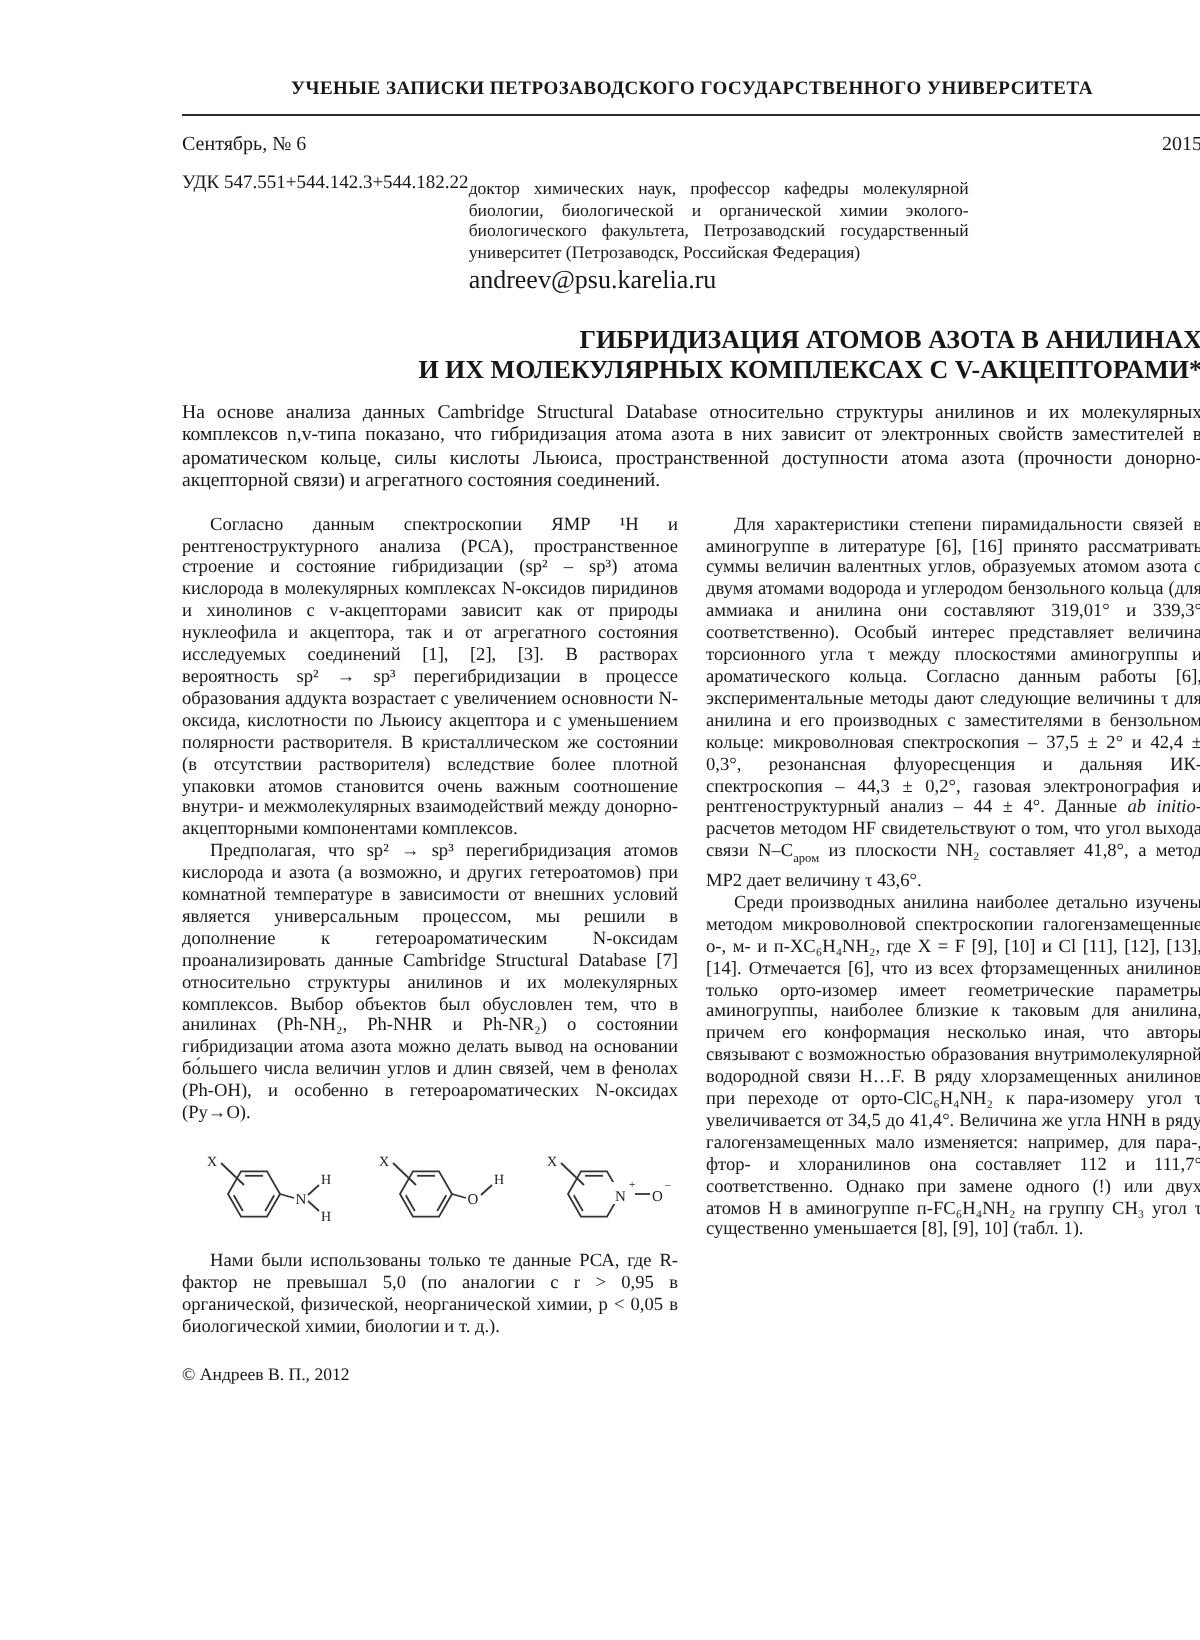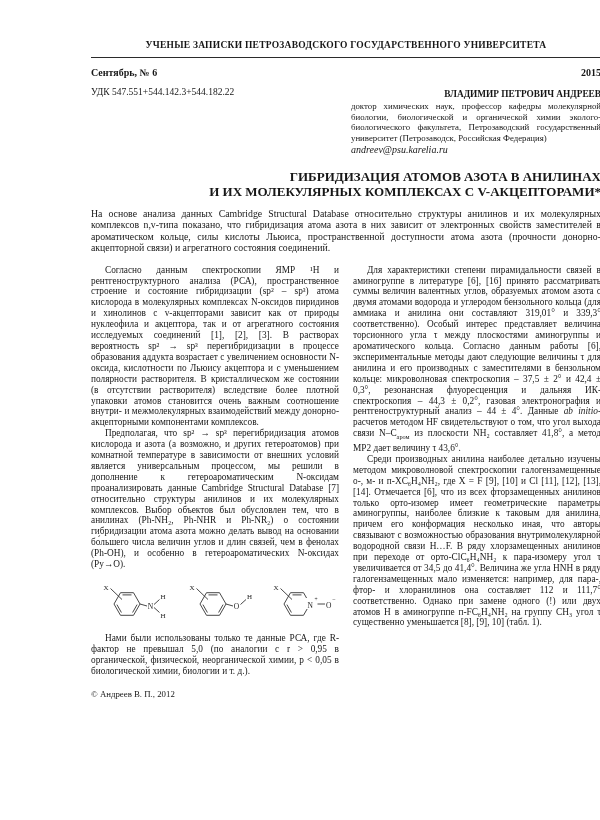--- a/index.html
+++ b/index.html
@@ -8,30 +8,30 @@
     padding:40px 45px 0 45px;
     font-family:"Liberation Serif", serif;
     color:#171717;background:#ffffff;
     position:relative;overflow:hidden;margin-left:46px;
   }
   .masthead{
     text-align:center;font-weight:bold;font-size:9.5px;
     letter-spacing:.25px;white-space:nowrap;
   }
   .rule{border:none;border-top:1.3px solid #2b2b2b;margin:7px 0 0 0;}
-  .issue-row{display:flex;margin-top:9px;font-weight:bold;font-size:10px;}
+  .issue-row{display:flex;margin-top:9px;font-weight:normal;font-size:10px;}
   .issue-row .l{flex:1;text-align:left;}
   .issue-row .c{flex:2;text-align:center;}
   .issue-row .r{flex:1;text-align:right;}
-  .meta-row{display:flex;justify-content:space-between;margin-top:9px;}
+  .meta-row{display:flex;margin-top:9px;}
   .udc{font-size:9.5px;}
   .author-block{width:250px;margin-top:2px;}
   .author-name{font-weight:bold;font-size:9.3px;text-align:right;margin-bottom:2px;}
   .author-affiliation{font-size:8.8px;line-height:10.5px;text-align:justify;}
-  .author-email{font-size:10px;font-style:italic;margin-top:1px;}
+  .author-email{font-size:13px;margin-top:1px;}
   .title{font-size:13px;font-weight:bold;text-align:right;line-height:14.5px;
     margin:15px 0 9px 0;}
   .abstract{font-size:9.8px;line-height:11.4px;text-align:justify;margin:0;}
   .keywords{font-size:8.6px;line-height:10px;margin:3px 0 0 0;white-space:nowrap;}
   .columns{display:flex;gap:14px;margin-top:11px;}
   .col{width:248px;font-size:9.3px;line-height:10.9px;text-align:justify;}
   .col p{margin:0;text-indent:14px;}
   .col sub{font-size:6.3px;}
   .structures{margin:6px 0 5px 0;}
   .structures svg{display:block;}
@@ -51,21 +51,20 @@
   <hr class="rule">
 
   <div class="issue-row">
     <span class="l">Сентябрь, № 6</span>
     <span class="r">2015</span>
   </div>
 
   <div class="meta-row">
     <div class="udc">УДК 547.551+544.142.3+544.182.22</div>
     <div class="author-block">
-      <div class="author-name">ВЛАДИМИР ПЕТРОВИЧ АНДРЕЕВ</div>
       <div class="author-affiliation">доктор химических наук, профессор кафедры молекулярной биологии, биологической и органической химии эколого-биологического факультета, Петрозаводский государственный университет (Петрозаводск, Российская Федерация)</div>
       <div class="author-email">andreev@psu.karelia.ru</div>
     </div>
   </div>
 
   <h1 class="title">
     <span>ГИБРИДИЗАЦИЯ АТОМОВ АЗОТА В АНИЛИНАХ</span><br>
     <span>И ИХ МОЛЕКУЛЯРНЫХ КОМПЛЕКСАХ С V-АКЦЕПТОРАМИ*</span>
   </h1>
 

